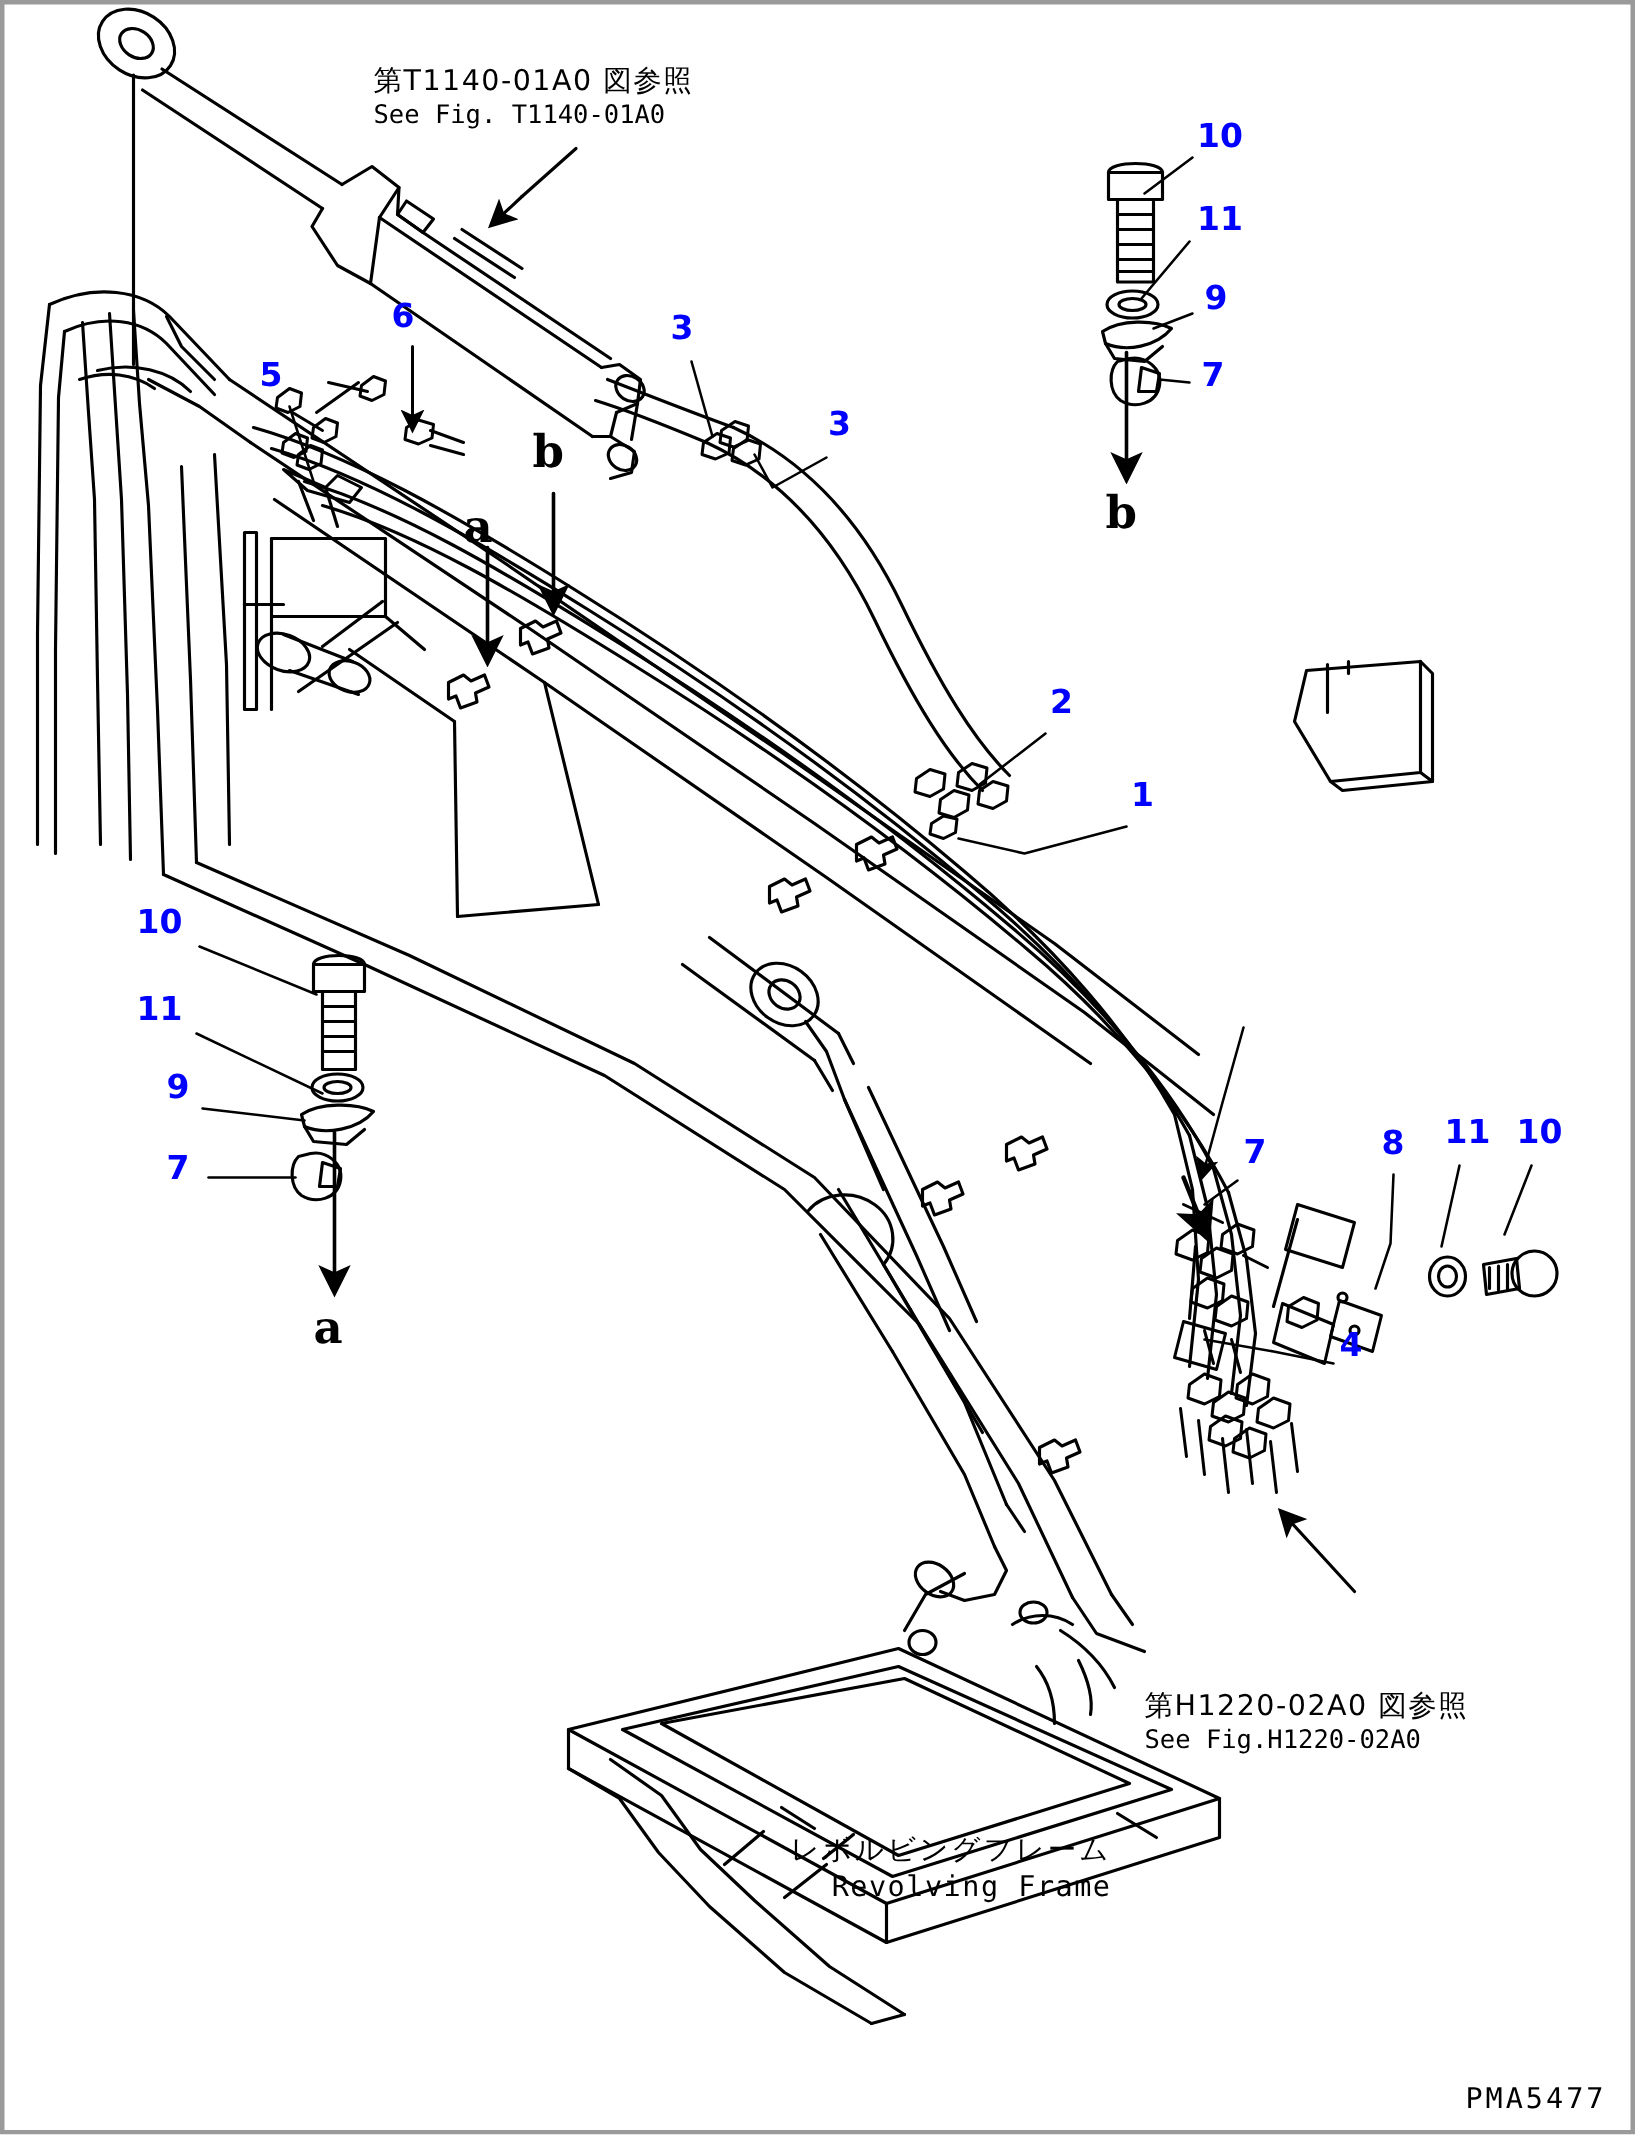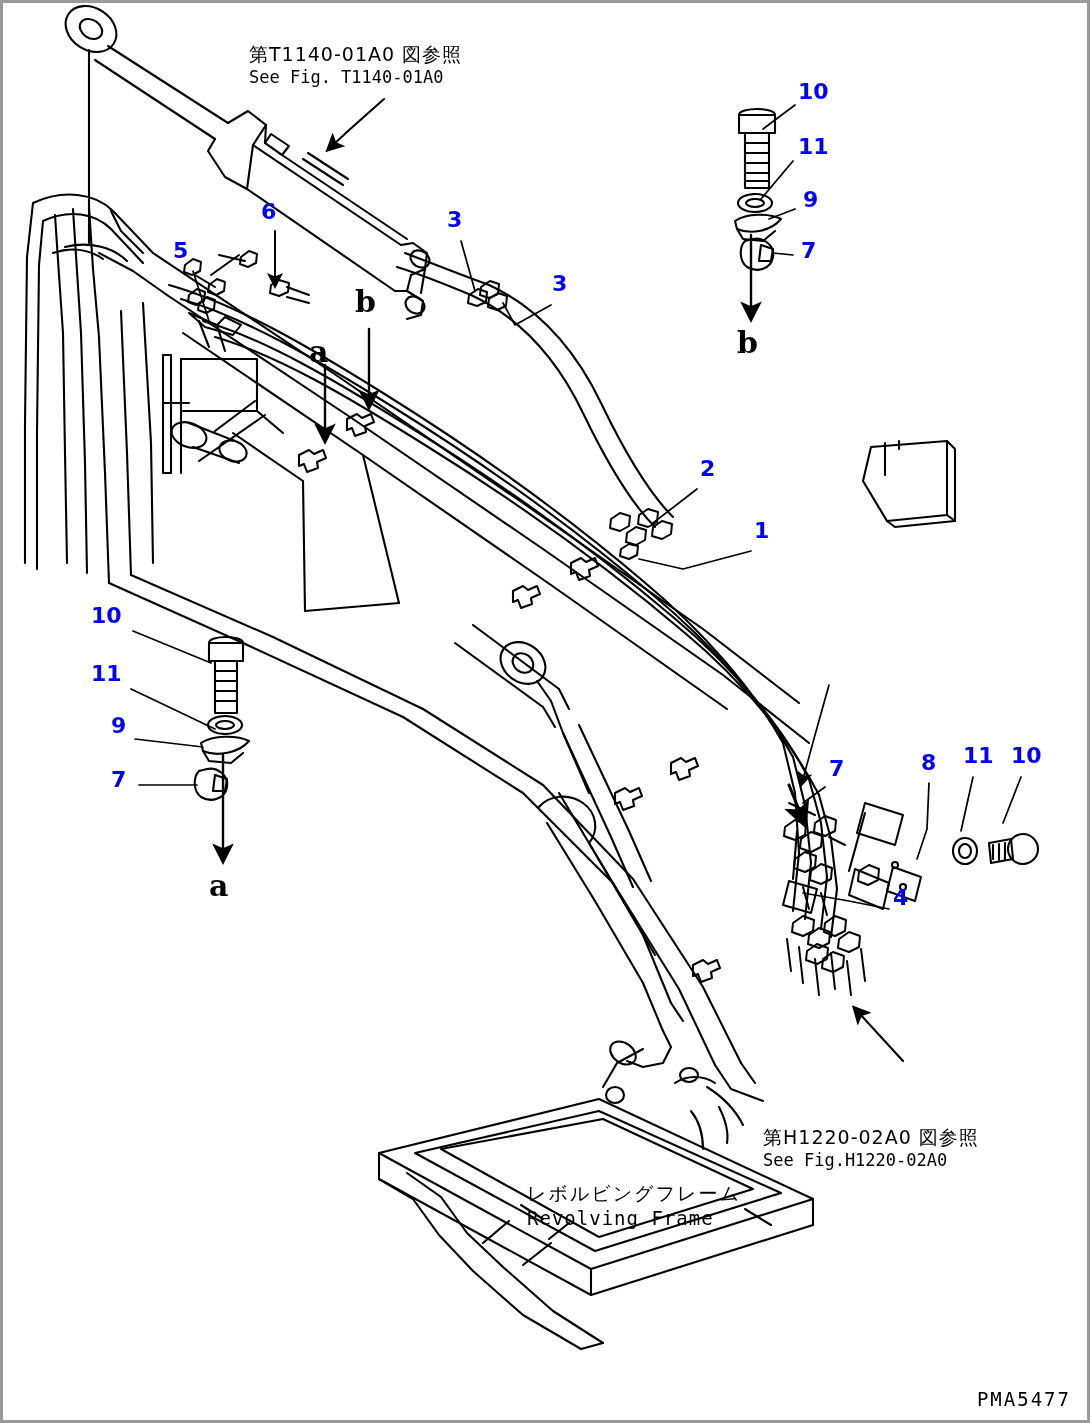--- a/index.html
+++ b/index.html
@@ -12,21 +12,21 @@
     border:3px solid #9a9a9a;
     overflow:hidden;
   }
   #art{position:absolute;left:0;top:0;width:1090px;height:1423px;}
   .lbl{position:absolute;color:#0000ff;font-weight:bold;font-family:"DejaVu Sans","Liberation Sans",sans-serif;line-height:1;}
   .num{font-size:22px;}
   .sec{position:absolute;color:#000;font-weight:bold;font-size:30px;font-family:"DejaVu Serif","Liberation Serif",serif;line-height:1;}
   .ref{position:absolute;color:#000;line-height:1.25;white-space:nowrap;}
   .ref .jp{font-size:19px;font-family:"DejaVu Sans","Liberation Sans",sans-serif;letter-spacing:1px;}
   .ref .en{font-size:17px;font-family:"DejaVu Sans Mono","Liberation Mono",monospace;letter-spacing:0px;}
-  .framelbl{position:absolute;color:#000;text-align:left;line-height:1.3;white-space:nowrap;}
+  .framelbl{position:absolute;color:#000;text-align:right;line-height:1.3;white-space:nowrap;margin-top:40px;}
   .framelbl .jp{font-size:19px;letter-spacing:2px;font-family:"DejaVu Sans","Liberation Sans",sans-serif;}
   .framelbl .en{font-size:19px;font-family:"DejaVu Sans Mono","Liberation Mono",monospace;letter-spacing:1px;}
   .code{position:absolute;right:16px;bottom:10px;font-size:19px;font-family:"DejaVu Sans Mono","Liberation Mono",monospace;color:#000;letter-spacing:2px;margin-top:28px;}
 </style>
 </head>
 <body>
 
 <div id="page">
 
   <svg id="art" viewBox="0 0 1090 1423" xmlns="http://www.w3.org/2000/svg">

